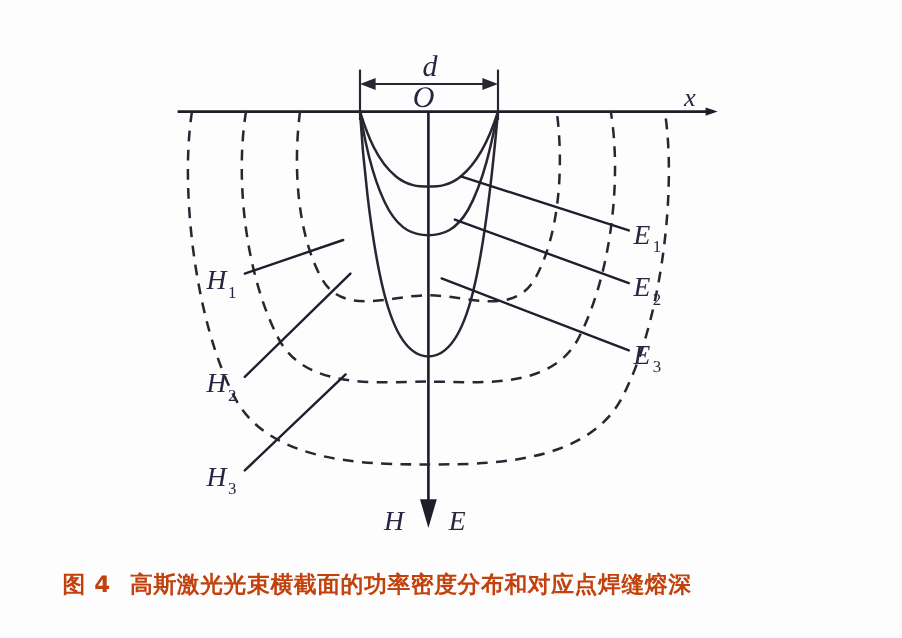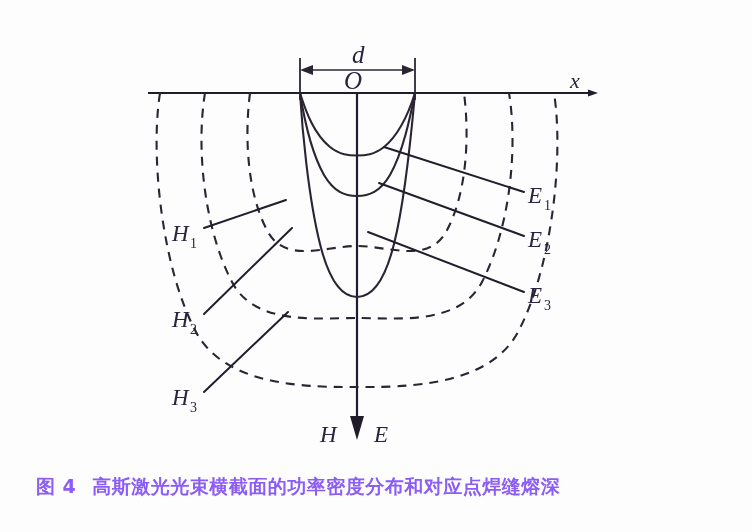--- a/index.html
+++ b/index.html
@@ -75,26 +75,26 @@
   }
   .caption-bar {
     position: absolute;
     left: 0;
     top: 470px;
     width: 752px;
     height: 62px;
   }
   .caption-text {
     position: absolute;
-    left: 36px;
+    left: 52px;
     top: 4px;
     font-family: "DejaVu Sans", "Liberation Sans", sans-serif;
     font-size: 19px;
     font-weight: 700;
-    color: #8b5cf6;
+    color: #c2410c;
     letter-spacing: 0.5px;
     white-space: nowrap;
   }
   .caption-num {
     margin-right: 16px;
   }
   .watermark {
     position: absolute;
     left: 598px;
     top: 489px;

